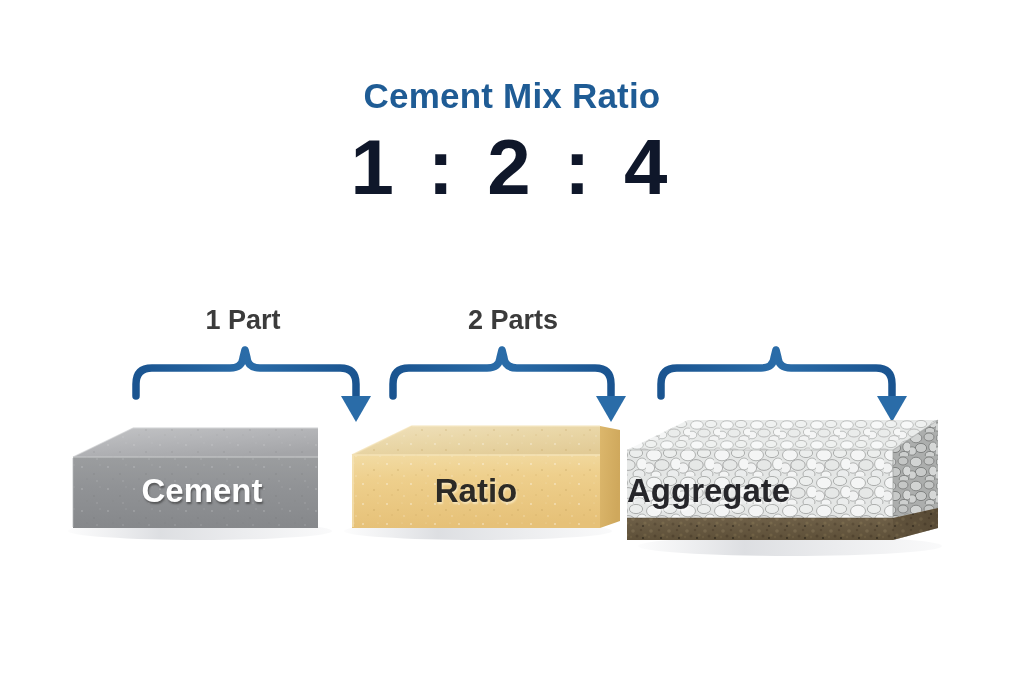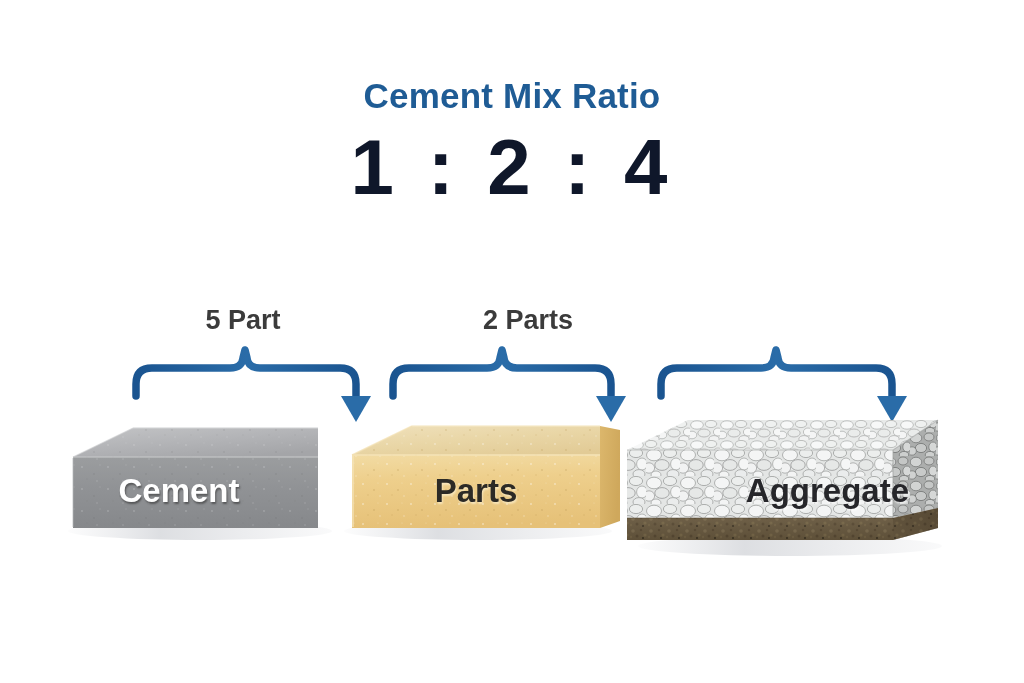--- a/index.html
+++ b/index.html
@@ -50,79 +50,79 @@
   .part-label {
     position: absolute;
     text-align: center;
     font-size: 27px;
     font-weight: bold;
     color: #3b3b3b;
     line-height: 32px;
     white-space: nowrap;
   }
   #part-label-0 { left: 143px; top: 304px; width: 200px; }
-  #part-label-1 { left: 423px; top: 304px; width: 210px; text-align: center; }
+  #part-label-1 { left: 408px; top: 304px; width: 210px; text-align: center; }
   #part-label-2 { left: 665px; top: 304px; width: 212px; }
 
   
   svg.layer {
     position: absolute;
     left: 0;
     top: 0;
     width: 1024px;
     height: 683px;
     overflow: visible;
   }
 
   
   .block-caption {
     position: absolute;
     font-weight: bold;
     white-space: nowrap;
     pointer-events: none;
   }
   #caption-cement {
-    left: 56px;
+    left: 79px;
     top: 472px;
     width: 246px;
     text-align: center;
     font-size: 33px;
     color: #ffffff;
     text-shadow: 1px 2px 2px rgba(40,40,40,0.55);
   }
   #caption-sand {
     left: 352px;
     top: 472px;
     width: 248px;
     text-align: center;
     font-size: 33px;
     color: #2c2a26;
     text-shadow: 1px 2px 2px rgba(255,246,220,0.6);
   }
   #caption-aggregate {
     left: 627px;
     top: 472px;
     width: 282px;
-    text-align: right;
+    text-align: left;
     font-size: 33px;
     color: #26262a;
     text-shadow: 1px 2px 2px rgba(255,255,255,0.65);
   }
 </style>
 </head>
 <body>
 
 <div id="stage">
 
   <div class="headings">
     <div class="title">Cement Mix Ratio</div>
     <div class="ratio">1 : 2 : 4</div>
   </div>
 
-  <div class="part-label" id="part-label-0">5 Part</div>
+  <div class="part-label" id="part-label-0">1 Part</div>
   <div class="part-label" id="part-label-1">2 Parts</div>
 
   <svg class="layer" viewBox="0 0 1024 683">
     <defs>
       <linearGradient id="braceGrad" x1="0" y1="0" x2="1" y2="0">
         <stop offset="0" stop-color="#1a5490"></stop>
         <stop offset="0.5" stop-color="#2a6ca8"></stop>
         <stop offset="1" stop-color="#1a5490"></stop>
       </linearGradient>
     </defs>
@@ -313,16 +313,16 @@
       <polygon points="893,518 938,508 938,528 893,540" fill="url(#soilSide)" opacity="0.5"></polygon>
 
       <line x1="627" y1="450" x2="893" y2="450" stroke="#b6b8b7" stroke-width="1.4" opacity="0.55"></line>
       <line x1="893" y1="450" x2="938" y2="420" stroke="#9b9d9c" stroke-width="1.2" opacity="0.5"></line>
       <line x1="893" y1="450" x2="893" y2="518" stroke="#9fa1a0" stroke-width="1.4" opacity="0.55"></line>
       <line x1="627" y1="518" x2="893" y2="518" stroke="#4f422e" stroke-width="1.2" opacity="0.5"></line>
     </g>
   </svg>
 
   <div class="block-caption" id="caption-cement">Cement</div>
-  <div class="block-caption" id="caption-sand">Parts</div>
+  <div class="block-caption" id="caption-sand">Ratio</div>
   <div class="block-caption" id="caption-aggregate">Aggregate</div>
 
 </div>
 
 </body></html>

